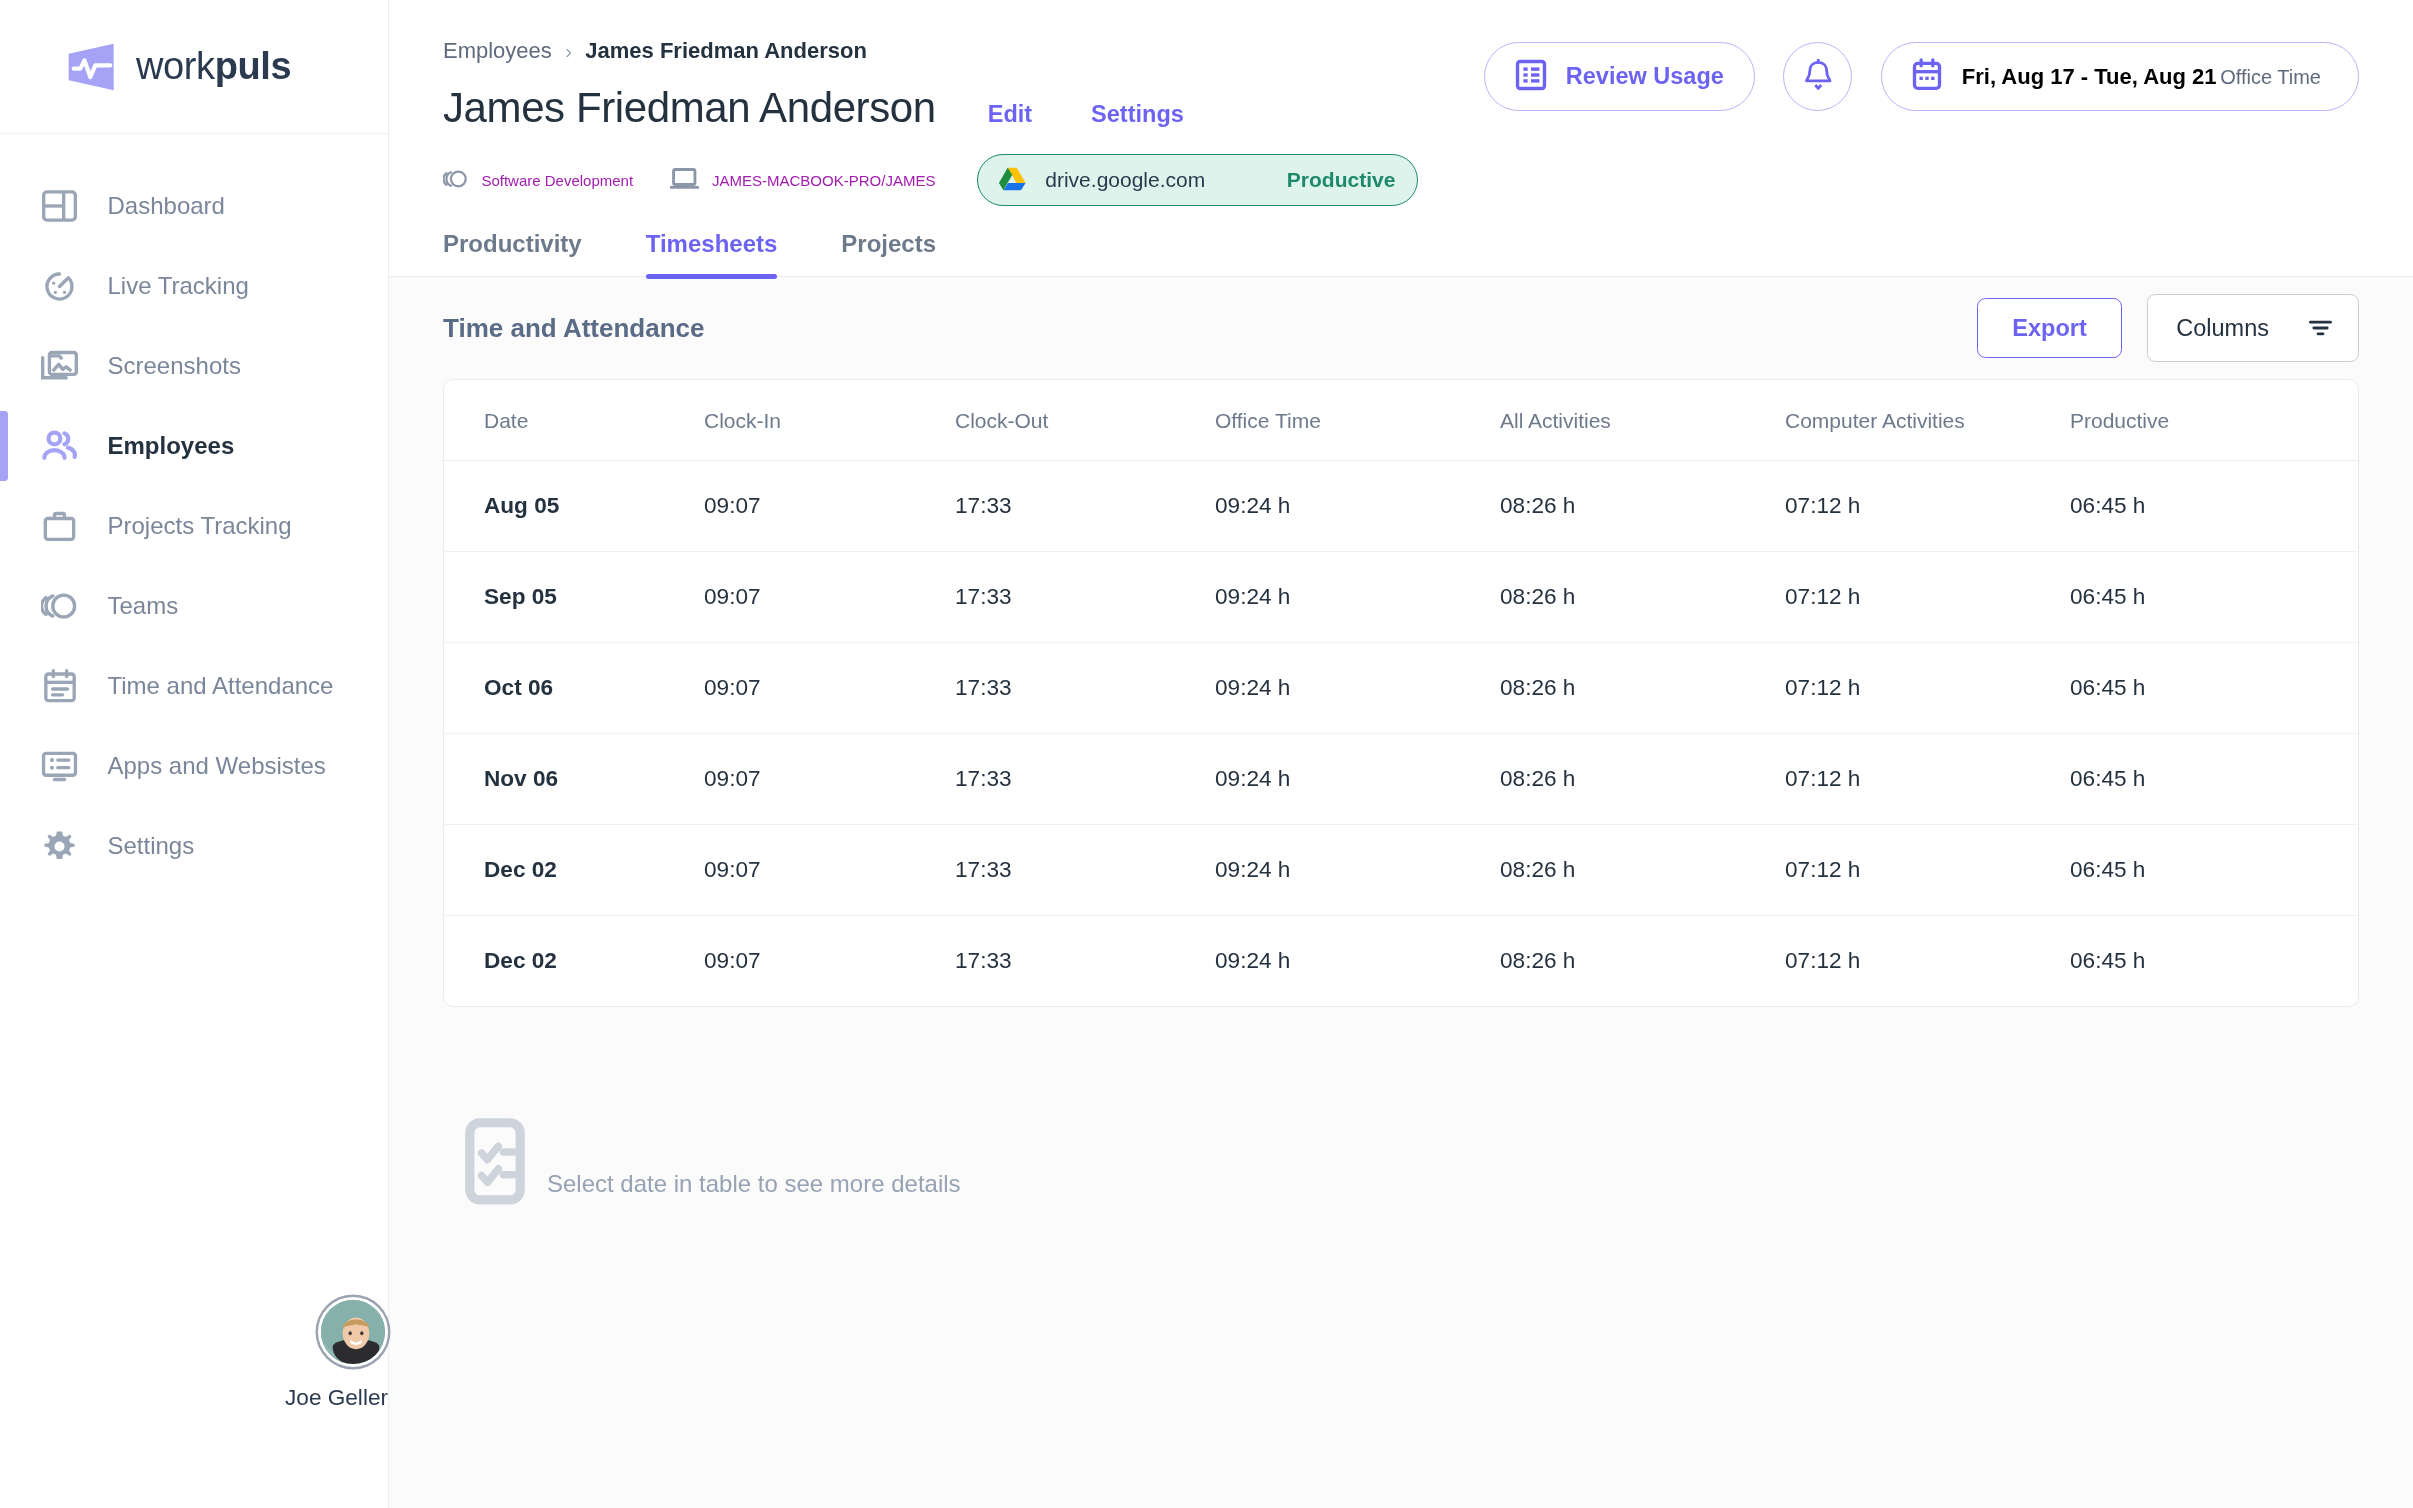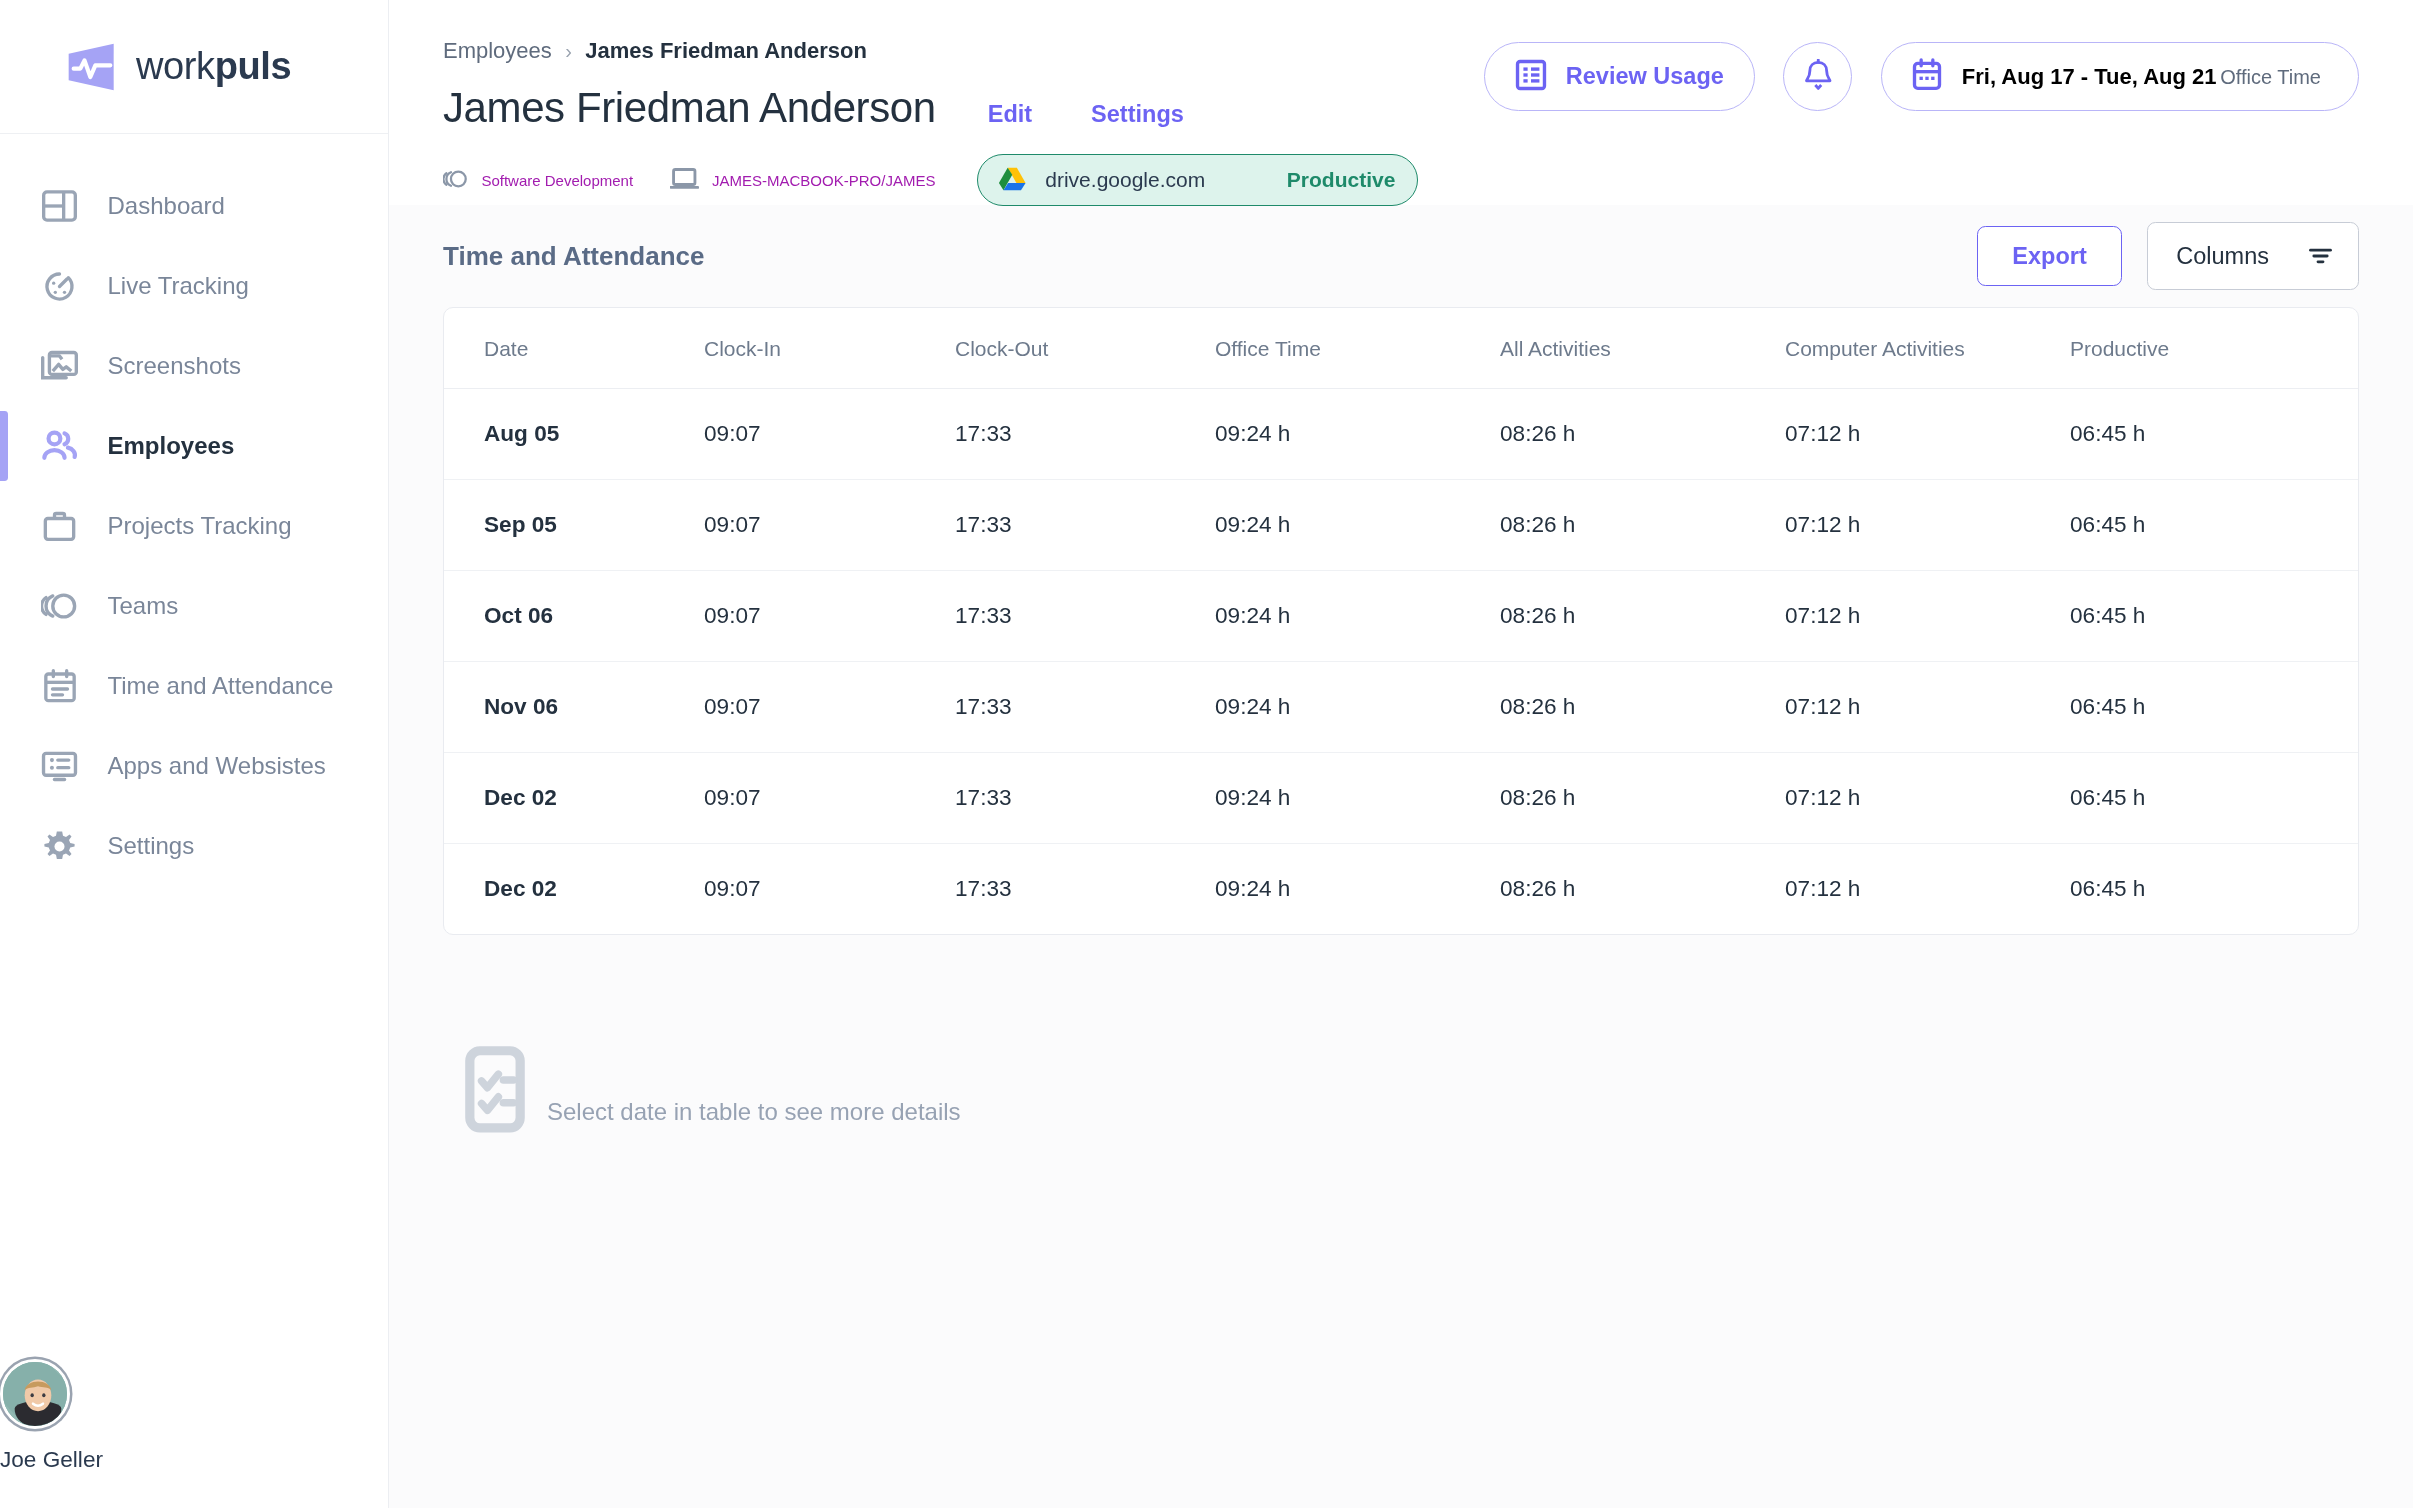--- a/index.html
+++ b/index.html
@@ -58,23 +58,23 @@
   .nav-item.active::before {
     content: "";
     position: absolute; left: 0; top: 5px;
     width: 7.5px; height: 70px;
     background: #a5a3f5;
     border-radius: 0 3.4px 3.4px 0;
   }
 
   .profile {
     margin-top: auto;
-    padding-bottom: 35px;
+    padding-bottom: 97px;
     display: flex; flex-direction: column;
-    align-items: flex-start;
+    align-items: flex-end;
   }
   .avatar {
     width: 70px; height: 70px;
     border-radius: 50%;
     border: 3.4px solid #ffffff;
     box-shadow: 0 0 0 2.5px #9aa3b0;
     overflow: hidden;
     background: #7fada8;
     position: relative;
   }
@@ -548,20 +548,25 @@
               </svg>
           </span>
           <span class="date-txt">
             <span class="date-main">Fri, Aug 17 - Tue, Aug 21</span>
             <span class="date-sub">Office Time</span>
           </span>
         </div>
       </div>
     </div>
 
+    <div class="tabs">
+      <div class="tab">Productivity</div>
+      <div class="tab active">Timesheets</div>
+      <div class="tab">Projects</div>
+    </div>
 
     <div class="content">
 
       <div class="card-head">
         <div class="card-title">Time and Attendance</div>
         <div class="card-actions">
           <button class="btn-export">Export</button>
           <div class="btn-columns">
             <span>Columns</span>
             <span style="margin-left:39px;display:flex;">

